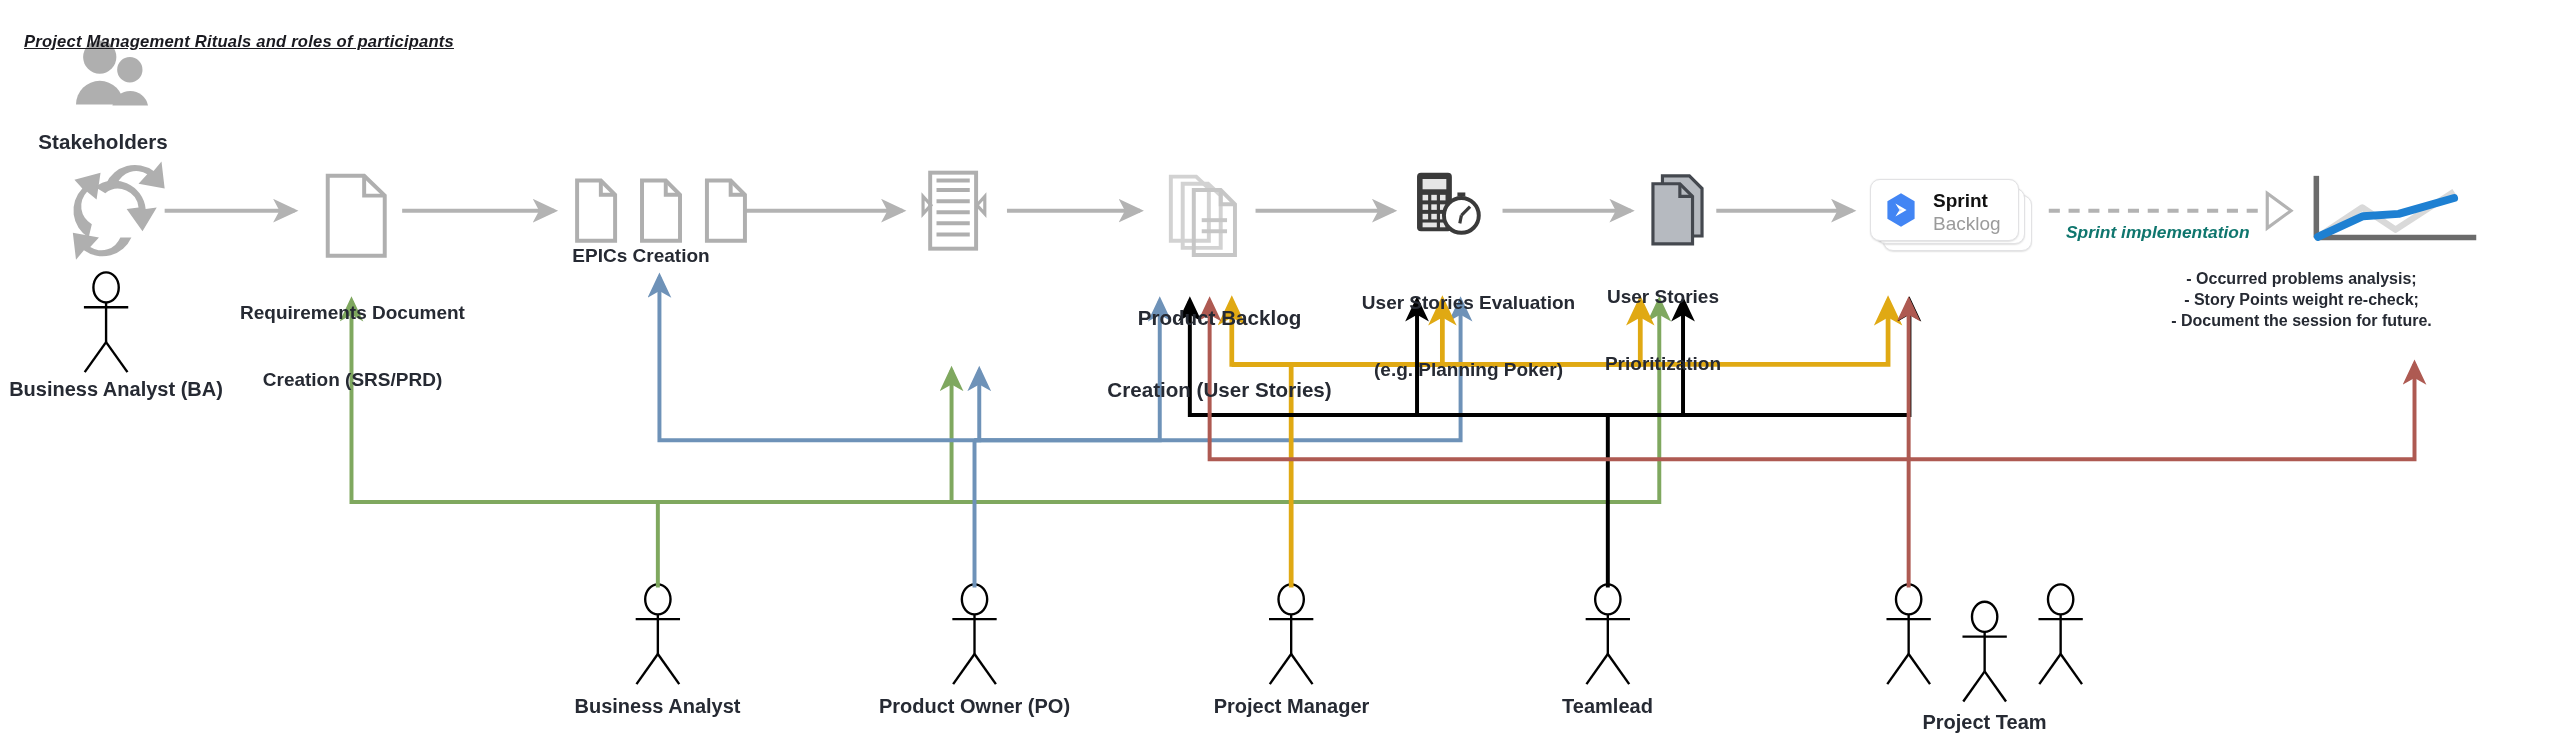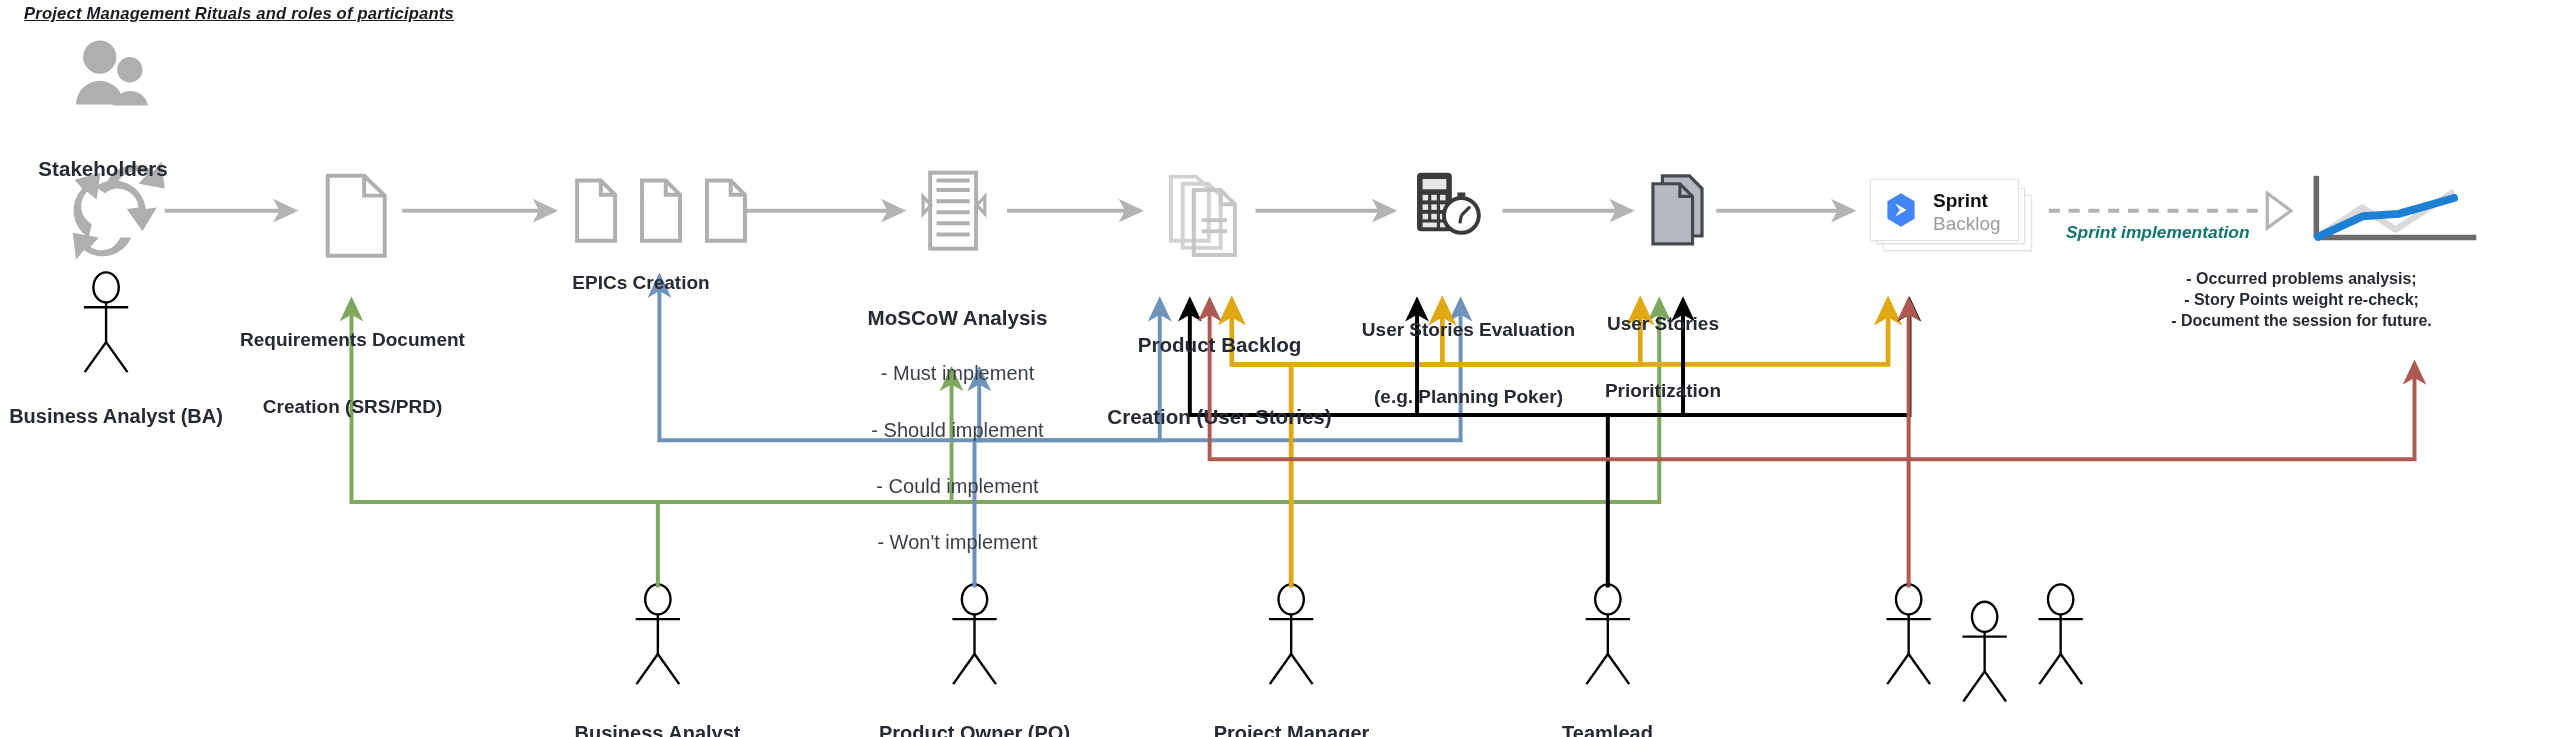--- a/index.html
+++ b/index.html
@@ -1,29 +1,29 @@
 <!DOCTYPE html>
 <html style="font-size:12.7px"><head>
 <meta charset="utf-8">
 <title>Project Management Rituals</title>
 <style>
   html,body{margin:0;padding:0;background:#ffffff;}
   body{font-family:"Liberation Sans", sans-serif;}
   #stage{position:relative;width:2576px;height:738px;background:#fff;overflow:hidden;}
   svg.layer{position:absolute;left:0;top:0;width:2576px;height:738px;}
   .ttl{position:absolute;font-style:italic;font-weight:bold;font-size:16.6px;color:#1a1a20;
-       text-decoration:underline;white-space:nowrap;letter-spacing:0.2px;}
-  .lbl{position:absolute;text-align:center;font-weight:bold;color:#262a33;white-space:pre;line-height:1.18;margin-top:27px;}
+       text-decoration:underline;white-space:nowrap;letter-spacing:0.2px;margin-top:28px;}
+  .lbl{position:absolute;text-align:center;font-weight:bold;color:#262a33;white-space:pre;line-height:1.18;}
   .lbl.st{font-size:20.6px;}
   .lbl.stage{font-size:19px;}
   .lbl.role{font-size:20px;}
   .sub{font-weight:normal;font-size:20px;color:#3b3f47;line-height:1.32;}
   .subb{font-weight:bold;font-size:16px;color:#262a33;line-height:1.30;}
   .sprint-imp{position:absolute;font-style:italic;font-weight:bold;font-size:17.4px;color:#0f766e;white-space:nowrap;}
-  .card{position:absolute;background:#fff;border:0.8px solid #e2e2e4;border-radius:0;
+  .card{position:absolute;background:#fff;border:0.8px solid #e2e2e4;border-radius:10px;
         box-shadow:0 0.8px 1.6px rgba(0,0,0,.12);}
   .cardtxt{position:absolute;font-family:"Liberation Sans",sans-serif;}
   .c-sprint{font-weight:bold;font-size:19px;color:#111;}
   .c-backlog{font-weight:normal;font-size:19px;color:#9b9b9b;}
 </style>
 </head>
 <body>
 
 <div id="stage">
 
@@ -254,27 +254,20 @@
 
   <div class="lbl role" style="left:0px; top:378px; width:232px;">Business Analyst (BA)</div>
 
   <div class="lbl stage" style="left:214px; top:257px; width:277px;">
     <div>Requirements Document</div>
     <div>Creation (SRS/PRD)</div>
   </div>
 
   <div class="lbl stage" style="left:530px; top:245px; width:222px;">EPICs Creation</div>
 
-  <div class="lbl" style="left:815px; top:249px; width:285px;">
-    <div class="stage" style="font-size:20.6px;">MoSCoW Analysis</div>
-    <div class="sub">- Must implement</div>
-    <div class="sub">- Should implement</div>
-    <div class="sub">- Could implement</div>
-    <div class="sub">- Won't implement</div>
-  </div>
 
   <div class="lbl stage" style="left:1314px; top:247px; width:309px;">
     <div>User Stories Evaluation</div>
     <div>(e.g. Planning Poker)</div>
   </div>
 
   <div class="lbl" style="left:1073px; top:257px; width:293px; font-size:20.6px;">
     <div>Product Backlog</div>
     <div>Creation (User Stories)</div>
   </div>

